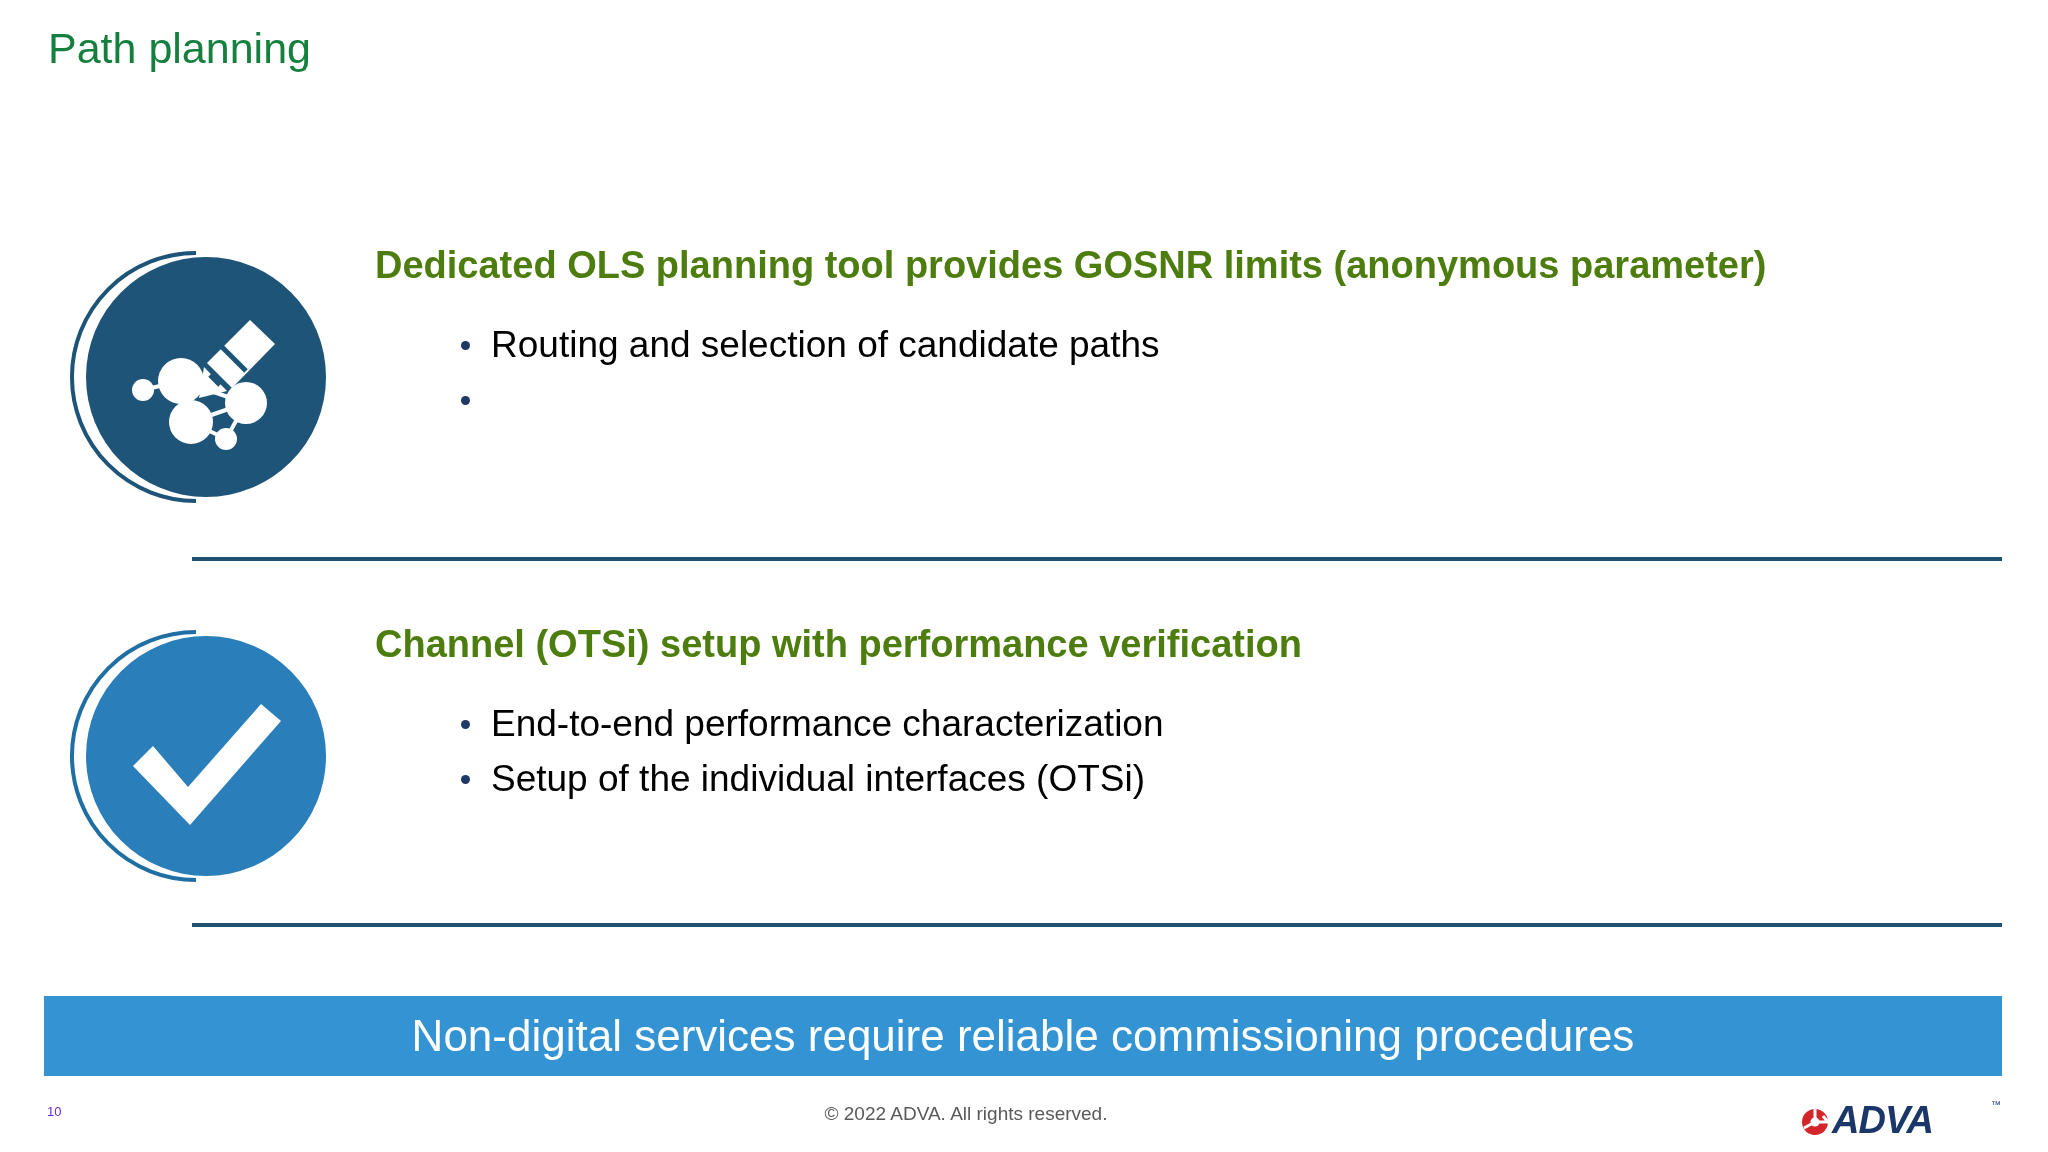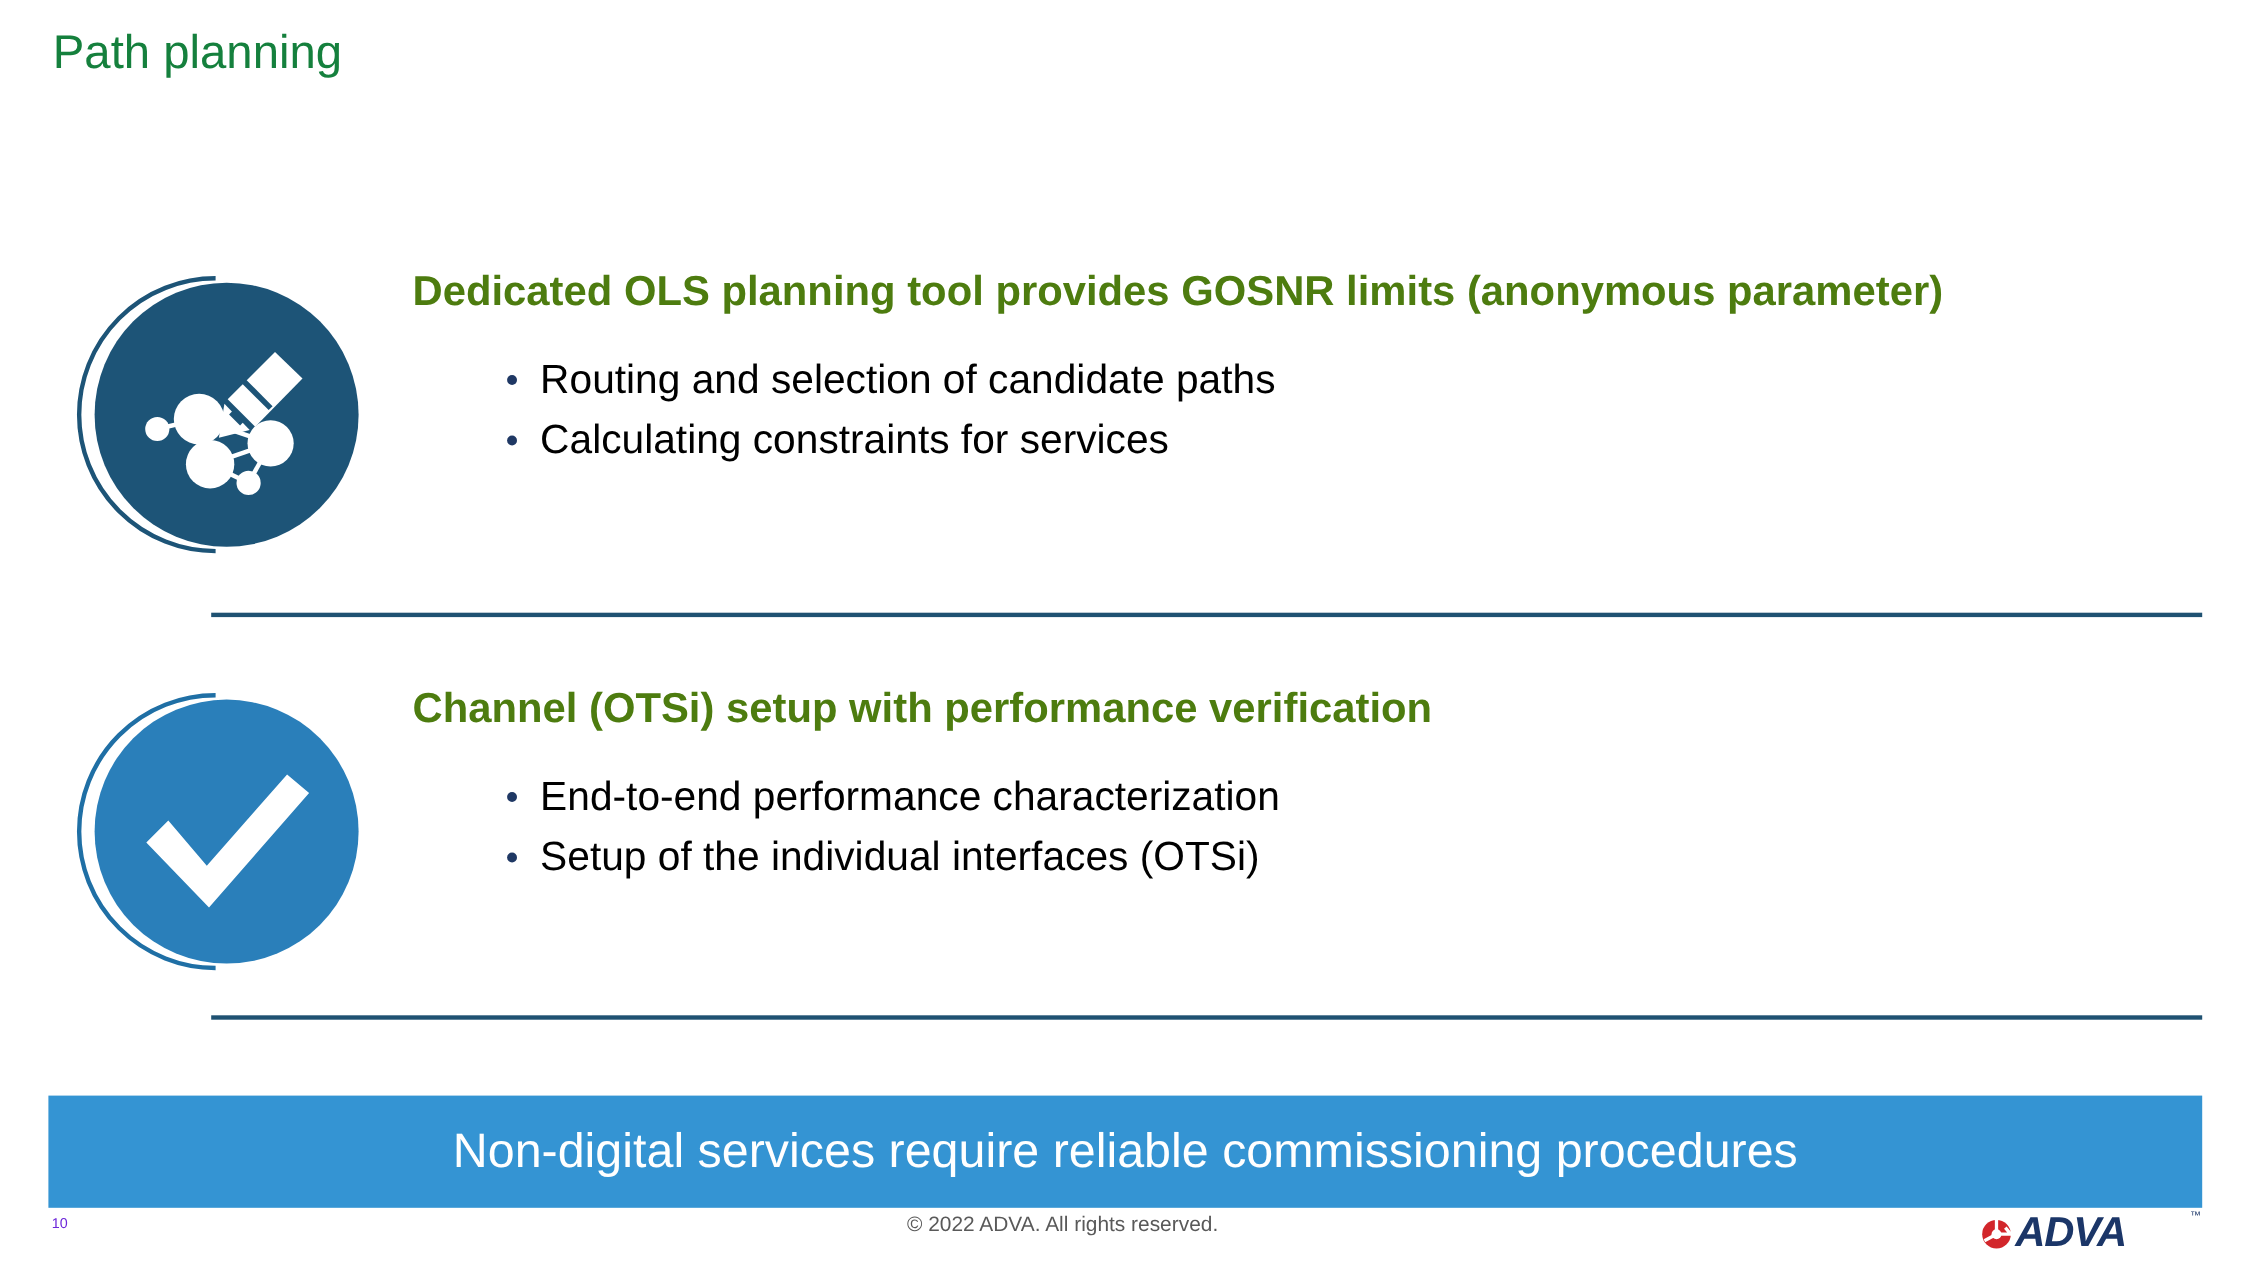--- a/index.html
+++ b/index.html
@@ -128,21 +128,21 @@
   }
   #divider-1 { top: 557px; }
   #divider-2 { top: 923px; }
 
   
   #banner {
     position: absolute;
     left: 44px;
     top: 996px;
     width: 1958px;
-    height: 102px;
+    height: 80px;
     background: #3494d3;
     display: flex;
     align-items: center;
     justify-content: center;
   }
   #banner-text {
     font-size: 44px;
     color: #ffffff;
     font-weight: normal;
     line-height: 1;
@@ -215,21 +215,20 @@
 
   <div class="text-col">
     <div class="block-heading">Dedicated OLS planning tool provides GOSNR limits (anonymous parameter)</div>
     <ul class="bullet-list">
       <li class="bullet-item">
         <span class="bullet-dot"></span>
         <span>Routing and selection of candidate paths</span>
       </li>
       <li class="bullet-item">
         <span class="bullet-dot"></span>
-        <span>Calculating constraints for services</span>
       </li>
     </ul>
   </div>
 </div>
 
 <div class="divider" id="divider-1"></div>
 
 <div class="content-row" id="row-2">
 
   <div class="icon-wrap">

